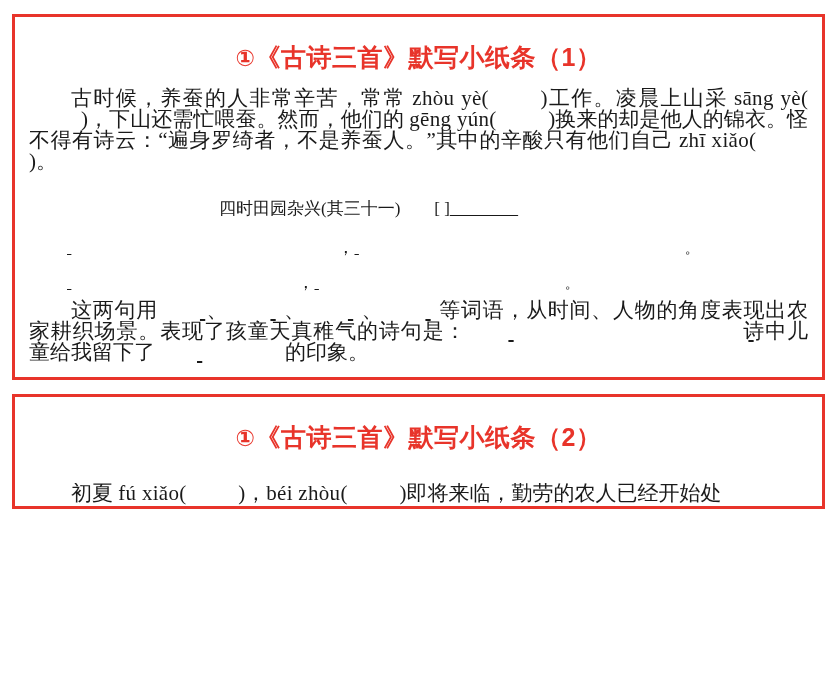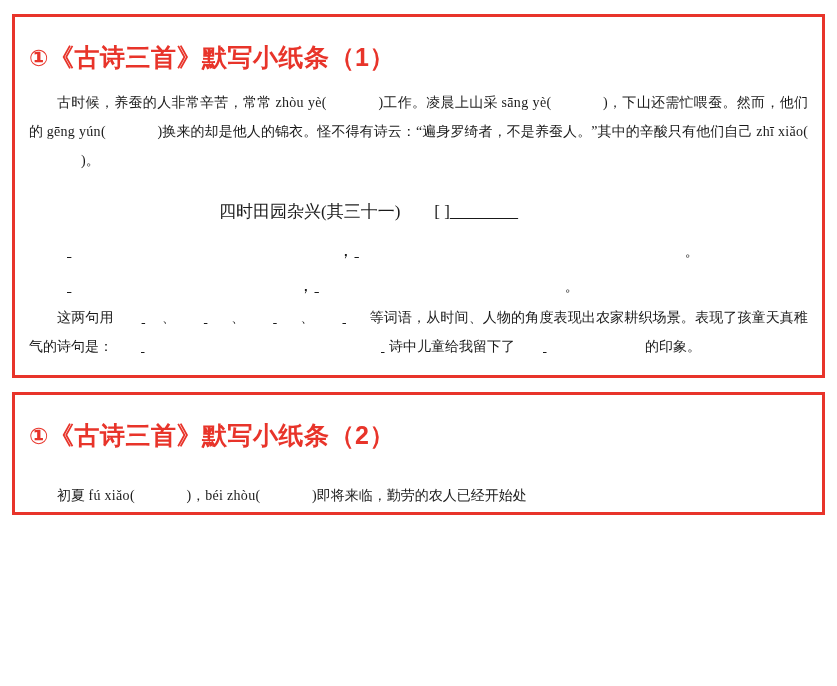--- a/index.html
+++ b/index.html
@@ -25,34 +25,35 @@
     border: 3px solid #e8342a;
     box-sizing: border-box;
     margin-bottom: 14px;
     padding: 0;
     background: #fff;
   }
   .card-inner {
     padding: 10px 14px 12px 14px;
   }
   .card-title {
+    text-align: center;
     color: #e8342a;
     font-family: "Liberation Sans", sans-serif;
     font-weight: bold;
     font-size: 25px;
     letter-spacing: 0.5px;
     margin: 14px 0 14px 0;
   }
   .card-title .circ {
     font-family: "DejaVu Sans", sans-serif;
     font-size: 23px;
   }
   .para {
-    font-size: 14px;
-    line-height: 29px;
+    font-size: 21px;
+    line-height: 21px;
     text-align: justify;
     text-indent: 2em;
     margin: 0 0 2px 0;
   }
   .pinyin {
     font-family: "Liberation Serif", serif;
     letter-spacing: 0.3px;
   }
   .blank-paren {
     display: inline-block;

